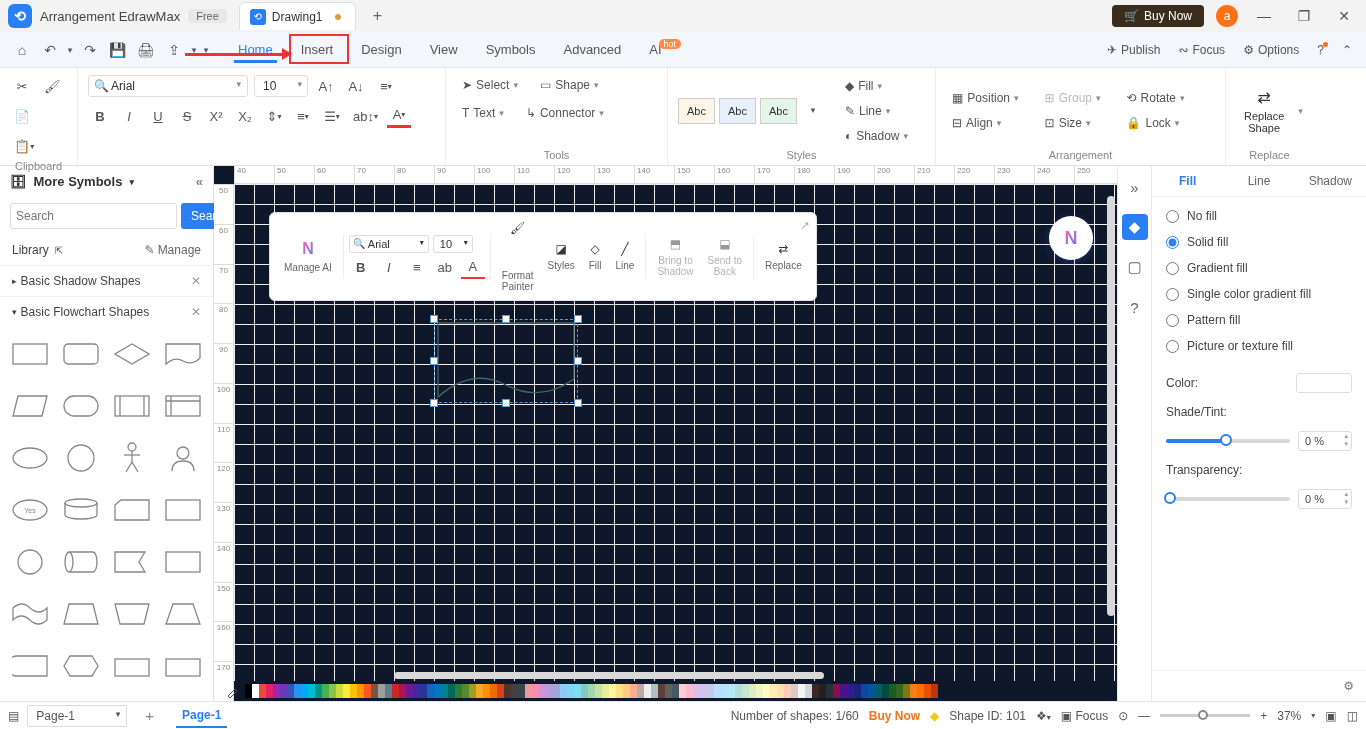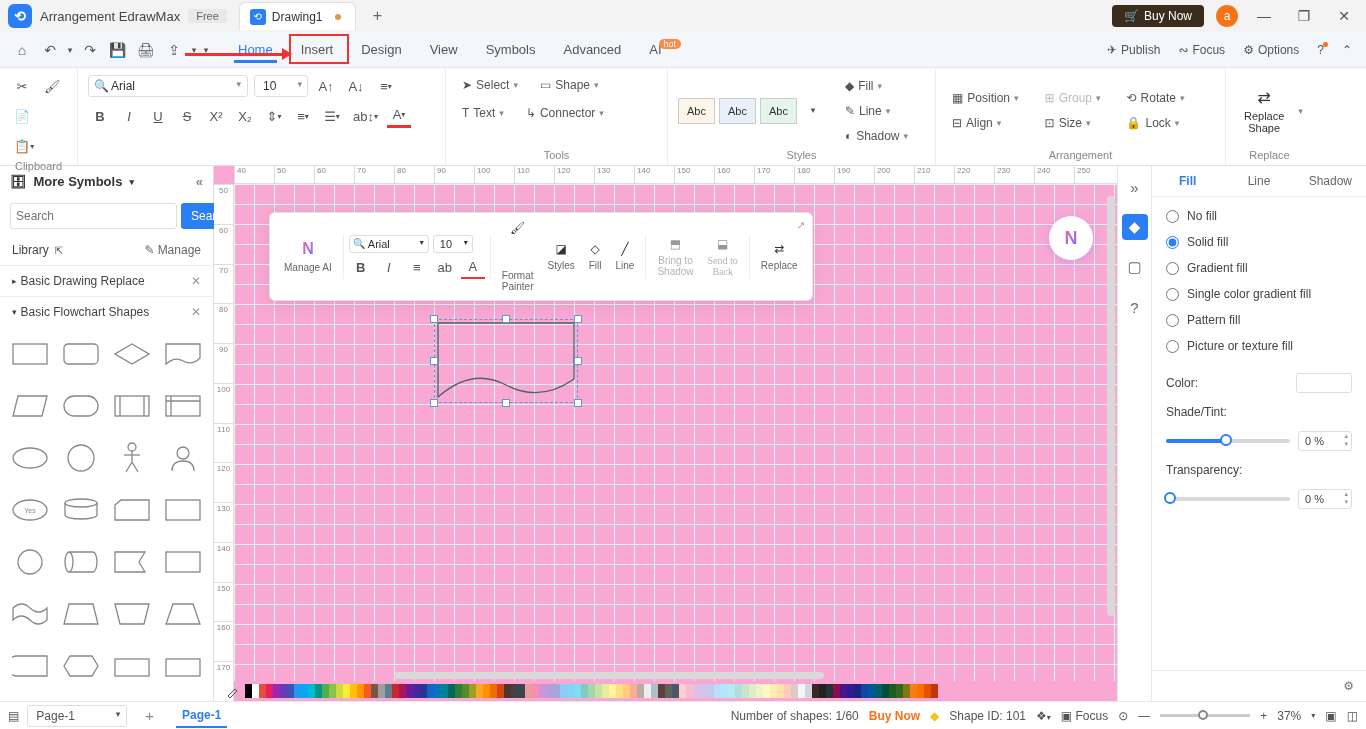--- a/index.html
+++ b/index.html
@@ -65,21 +65,21 @@
 .lp-search button { background: #2b7ff5; color: #fff; border: none; border-radius: 3px; padding: 5px 10px; font-size: 12px; }
 .lp-row { padding: 8px 12px; display: flex; align-items: center; gap: 6px; font-size: 12px; color: #444; }
 .lp-manage { margin-left: auto; color: #666; display: flex; align-items: center; gap: 3px; }
 .lp-cat { padding: 8px 12px; font-size: 12px; color: #444; display: flex; align-items: center; border-top: 1px solid #f0f0f0; }
 .lp-cat .close { margin-left: auto; color: #999; }
 .shapes-grid { padding: 8px; display: grid; grid-template-columns: repeat(4, 1fr); gap: 6px; overflow-y: auto; flex: 1; }
 .shape-cell { height: 38px; display: flex; align-items: center; justify-content: center; }
 .shape-cell svg { stroke: #888; fill: none; stroke-width: 1.3; }
 
 
-.canvas-wrap { flex: 1; position: relative; background: #f9a8d4; overflow: hidden; }
+.canvas-wrap { flex: 1; position: relative; background: #0f172a; overflow: hidden; }
 .ruler-h { position: absolute; top: 0; left: 20px; right: 0; height: 18px; background: #fff; border-bottom: 1px solid #ddd; font-size: 8px; color: #888; display: flex; }
 .ruler-h span { width: 40px; text-align: left; border-left: 1px solid #ddd; padding-left: 2px; }
 .ruler-v { position: absolute; top: 18px; left: 0; width: 20px; bottom: 0; background: #fff; border-right: 1px solid #ddd; font-size: 8px; color: #888; display: flex; flex-direction: column; }
 .ruler-v span { height: 40px; text-align: center; border-top: 1px solid #ddd; padding-top: 1px; }
 .grid-area { position: absolute; top: 18px; left: 20px; right: 0; bottom: 20px; background-image: linear-gradient(#f0f0f0 1px, transparent 1px), linear-gradient(90deg, #f0f0f0 1px, transparent 1px); background-size: 20px 20px; }
 .selected-shape { position: absolute; left: 200px; top: 135px; width: 144px; height: 84px; }
 .sel-border { position: absolute; inset: 0; border: 1px dashed #5b9bd5; }
 .handle { position: absolute; width: 8px; height: 8px; background: #fff; border: 1.5px solid #5b9bd5; }
 .h-nw { top: -4px; left: -4px; } .h-n { top: -4px; left: calc(50% - 4px); } .h-ne { top: -4px; right: -4px; }
 .h-w { top: calc(50% - 4px); left: -4px; } .h-e { top: calc(50% - 4px); right: -4px; }
@@ -373,21 +373,21 @@
     <div class="lp-row">
       <span>Library</span>
       <span style="font-size:10px;">⇱</span>
       <span class="lp-manage">
           <span>✎</span>
           <span>Manage</span>
         </span>
     </div>
     <div class="lp-cat">
       <span style="font-size:9px;margin-right:4px;">▸</span>
-        <span>Basic Drawing Replace</span>
+        <span>Basic Shadow Shapes</span>
       <span class="close">✕</span>
     </div>
     <div class="lp-cat">
       <span style="font-size:9px;margin-right:4px;">▾</span>
         <span>Basic Flowchart Shapes</span>
       <span class="close">✕</span>
     </div>
     <div class="shapes-grid">
       <div class="shape-cell">
           <svg width="36" height="22">
@@ -643,21 +643,21 @@
           <span class="lbl">Line</span>
         </div>
       <div class="ft-sep"></div>
       <div class="ft-group" style="opacity:.5;">
           <span>⬒</span>
           <span class="lbl" style="white-space:pre;text-align:center;">Bring to
 Shadow</span>
         </div>
       <div class="ft-group" style="opacity:.5;">
           <span>⬓</span>
-          <span class="lbl" style="white-space:pre;text-align:center;font-family:Liberation Serif, serif;">Send to
+          <span class="lbl" style="white-space:pre;text-align:center;">Send to
 Back</span>
         </div>
       <div class="ft-sep"></div>
       <div class="ft-group">
           <span>⇄</span>
           <span class="lbl">Replace</span>
         </div>
       <div class="ft-pin">↗</div>
     </div>
 

